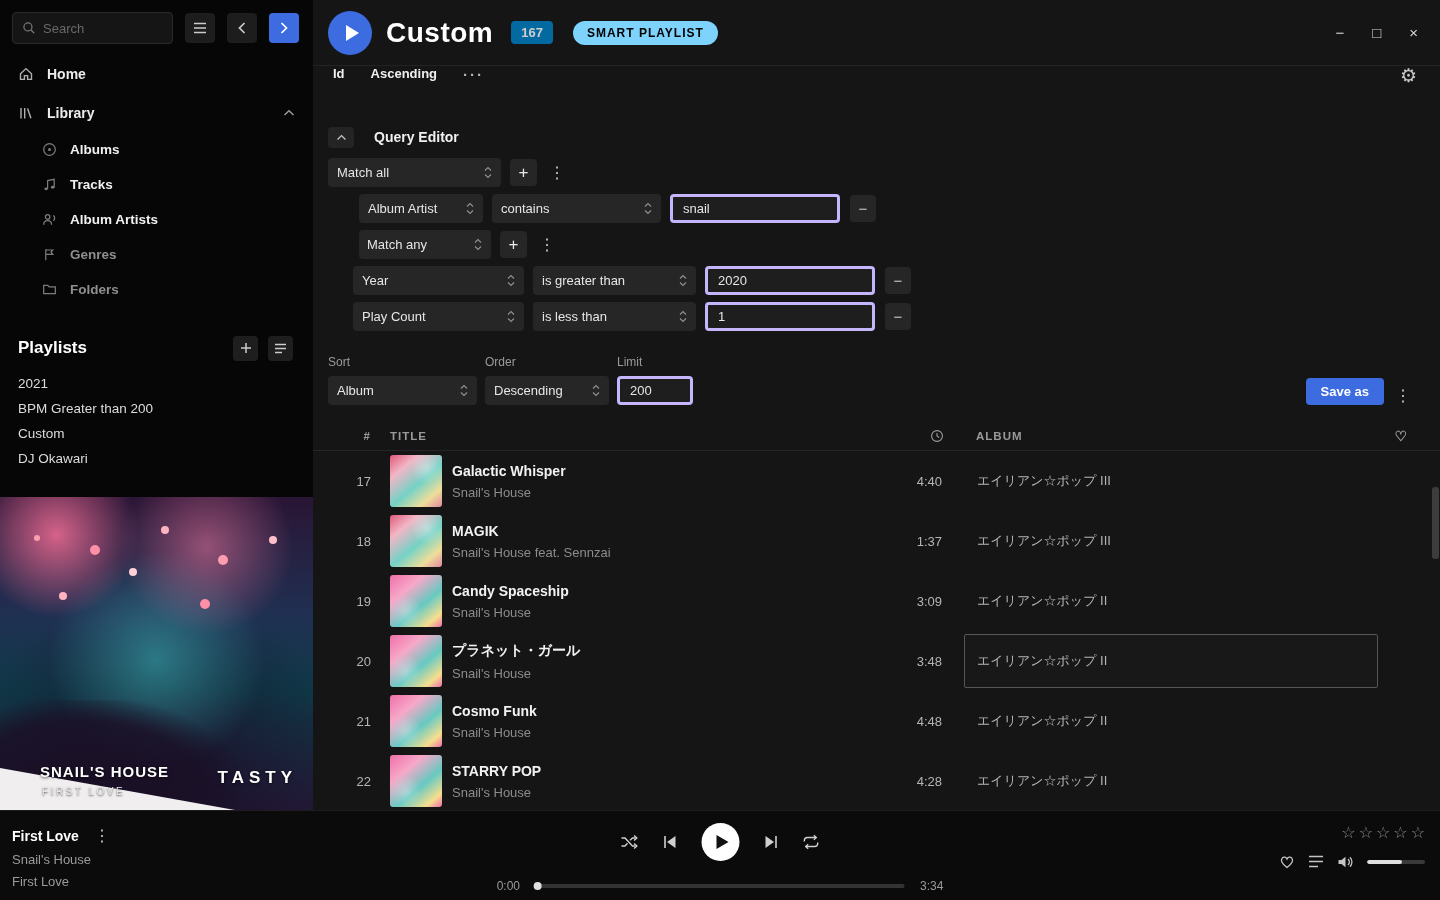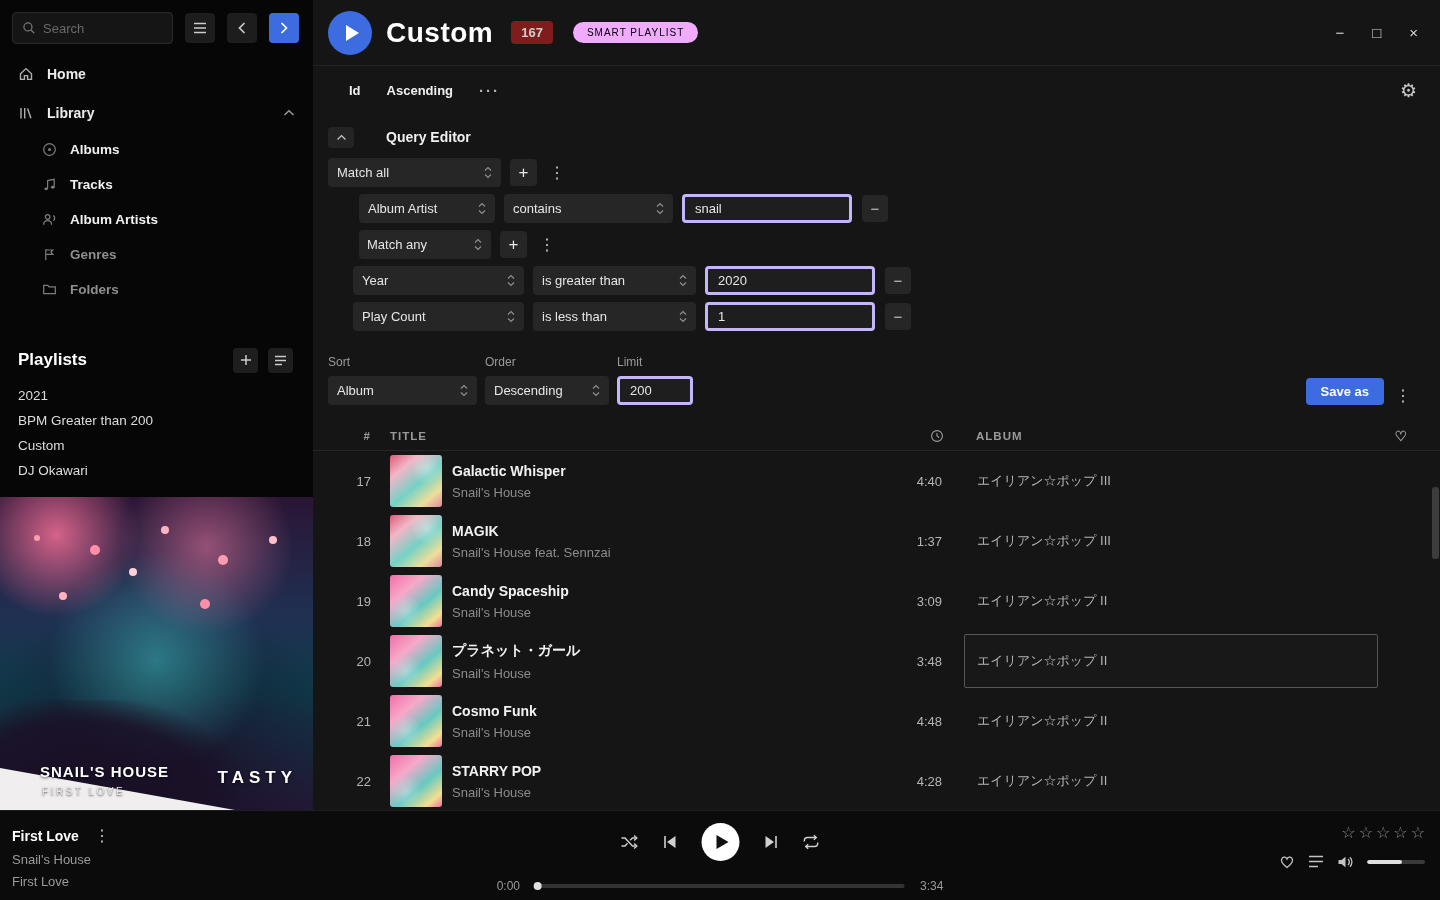--- a/index.html
+++ b/index.html
@@ -23,21 +23,21 @@
   .nav-item { display:flex; align-items:center; gap:13px; height:39px; padding:0 18px;
     color:#ececec; font-size:14px; font-weight:bold; cursor:pointer; }
   .nav-item .nicon { color:#b0b0b0; display:flex; }
   .nav-item .chev { margin-left:auto; color:#9a9a9a; display:flex; }
 
   .lib-item { display:flex; align-items:center; gap:13px; height:35px; padding-left:42px;
     font-size:13.5px; font-weight:bold; color:#f0f0f0; cursor:pointer; }
   .lib-item.dim { color:#8f8f8f; }
   .lib-icon { color:#7d7d7d; display:flex; }
 
-  .pl-header { display:flex; align-items:center; padding:0 20px 0 18px; margin-top:36px; height:34px;text-align:right; }
+  .pl-header { display:flex; align-items:center; padding:0 20px 0 18px; margin-top:24px; height:34px;text-align:right; }
   .pl-title { font-size:17px; font-weight:bold; color:#fff; }
   .pl-btn { width:25px; height:25px; background:#1e1e1e; border:none; border-radius:4px; color:#ccc;
     display:flex; align-items:center; justify-content:center; cursor:pointer; margin-left:10px; }
   .pl-btn:first-of-type { margin-left:auto; }
   .pl-list { margin-top:6px; }
   .pl-item { padding:0 18px; height:25px; display:flex; align-items:center; font-size:13.5px; color:#dcdcdc; cursor:pointer; }
 
   .artwork { margin-top:auto; position:relative; width:313px; height:313px; overflow:hidden; cursor:pointer;
     background:
       radial-gradient(circle at 18% 12%, rgba(244,110,150,.85), transparent 22%),
@@ -61,46 +61,46 @@
     letter-spacing:5px; text-shadow:0 1px 3px rgba(0,0,0,.6); }
 
   
   .main { grid-column:2; grid-row:1; background:#151515; position:relative; display:flex; flex-direction:column; overflow:hidden; }
   .page-header { display:flex; align-items:center; height:66px; padding:0 22px 0 15px; border-bottom:1px solid #232323; flex:0 0 auto; }
   .big-play { width:44px; height:44px; border-radius:50%; background:var(--accent,#3c6ce0); border:none; cursor:pointer;
     display:flex; align-items:center; justify-content:center; margin-right:14px; flex:0 0 auto; }
   .big-play .tri { width:0; height:0; border-left:13px solid #fff; border-top:8px solid transparent;
     border-bottom:8px solid transparent; margin-left:4px; }
   .page-title { font-size:28px; font-weight:bold; letter-spacing:.5px; color:#fff; }
-  .count-badge { margin-left:18px; background:#7f1d1d; color:#cfcfcf; font-size:13px; font-weight:bold;
+  .count-badge { margin-left:18px; background:#0369a1; color:#cfcfcf; font-size:13px; font-weight:bold;
     padding:4px 10px; border-radius:4px; }
-  .smart-pill { margin-left:20px; background:#f0abfc; color:#000; font-size:10px; font-weight:normal;
+  .smart-pill { margin-left:20px; background:#7dd3fc; color:#000; font-size:12px; font-weight:bold;
     letter-spacing:1px; padding:5px 14px; border-radius:12px; }
   .win-controls { margin-left:auto; display:flex; gap:28px; color:#d5d5d5; font-size:15px; }
   .win-controls span { cursor:pointer; }
 
-  .toolbar { display:flex; align-items:center; height:48px; padding:0 23px 0 36px; flex:0 0 auto; }
+  .toolbar { display:flex; height:48px; padding:0 23px 0 20px; flex:0 0 auto; }
   .toolbar .tb-link { font-size:13px; font-weight:bold; color:#f0f0f0; cursor:pointer; margin-right:26px; }
   .toolbar .meatball { color:#b5b5b5; font-size:15px; font-weight:bold; letter-spacing:2px; cursor:pointer; }
   .toolbar .gear { margin-left:auto; color:#c8c8c8; font-size:19px; cursor:pointer; line-height:1; }
 
   .query-editor { padding-left:15px; flex:0 0 auto; }
-  .qe-head { display:flex; align-items:center; gap:32px; height:42px; margin-top:2px; }
+  .qe-head { display:flex; align-items:center; gap:20px; height:42px; margin-top:2px; }
   .collapse-btn { width:26px; height:21px; background:#242424; border:none; border-radius:4px; color:#c8c8c8;
     display:flex; align-items:center; justify-content:center; cursor:pointer; }
   .qe-title { font-size:14px; font-weight:bold; color:#f0f0f0; }
 
   .q-row { display:flex; align-items:center; gap:9px; margin-bottom:7px; }
   .indent1 { margin-left:31px; }
   .indent2 { margin-left:25px; }
   .dd { display:flex; align-items:center; justify-content:space-between; background:#262626; border-radius:4px;
     height:29px; padding:0 9px; font-size:13px; color:#e6e6e6; cursor:pointer; }
   .dd .updown { display:flex; color:#8f8f8f; margin-left:8px; }
   .w-match { width:173px; } .w-match2 { width:132px;padding-left:8px; }
-  .w-field1 { width:136px; } .w-op { width:169px; } .w-field2 { width:171px; } .w-op2 { width:163px; }
+  .w-field1 { width:124px; } .w-op { width:169px; } .w-field2 { width:171px; } .w-op2 { width:163px; }
   .w-sort { width:149px; } .w-order { width:124px; }
   .tin { background:#1e1e1e; border:3px solid #c4b5fd; border-radius:4px; height:29px; padding:0 10px;
     font-size:13px; color:#e6e6e6; width:170px; font-family:"Liberation Sans",sans-serif; outline:none; }
   .tin.w-limit { width:76px; }
   .icon-btn { width:27px; height:27px; background:#262626; border:none; border-radius:4px; color:#e8e8e8;
     font-size:17px; display:flex; align-items:center; justify-content:center; cursor:pointer; }
   .minus-btn { width:26px; height:27px; background:#262626; border:none; border-radius:4px; color:#c8c8c8;
     font-size:15px; display:flex; align-items:center; justify-content:center; cursor:pointer; margin-left:1px; }
   .kebab { color:#c8c8c8; font-size:16px; padding:0 3px; cursor:pointer; }
 

